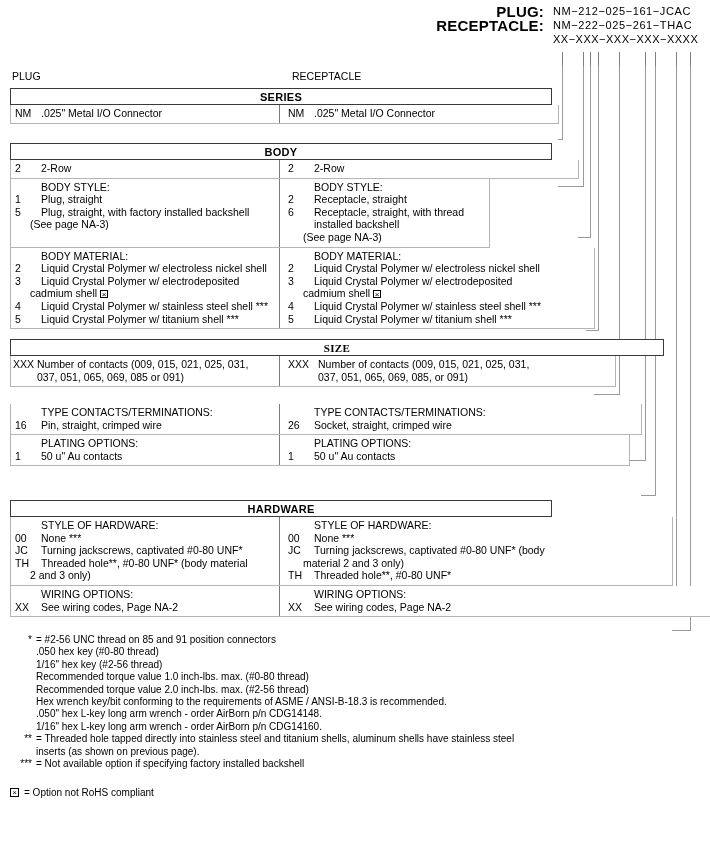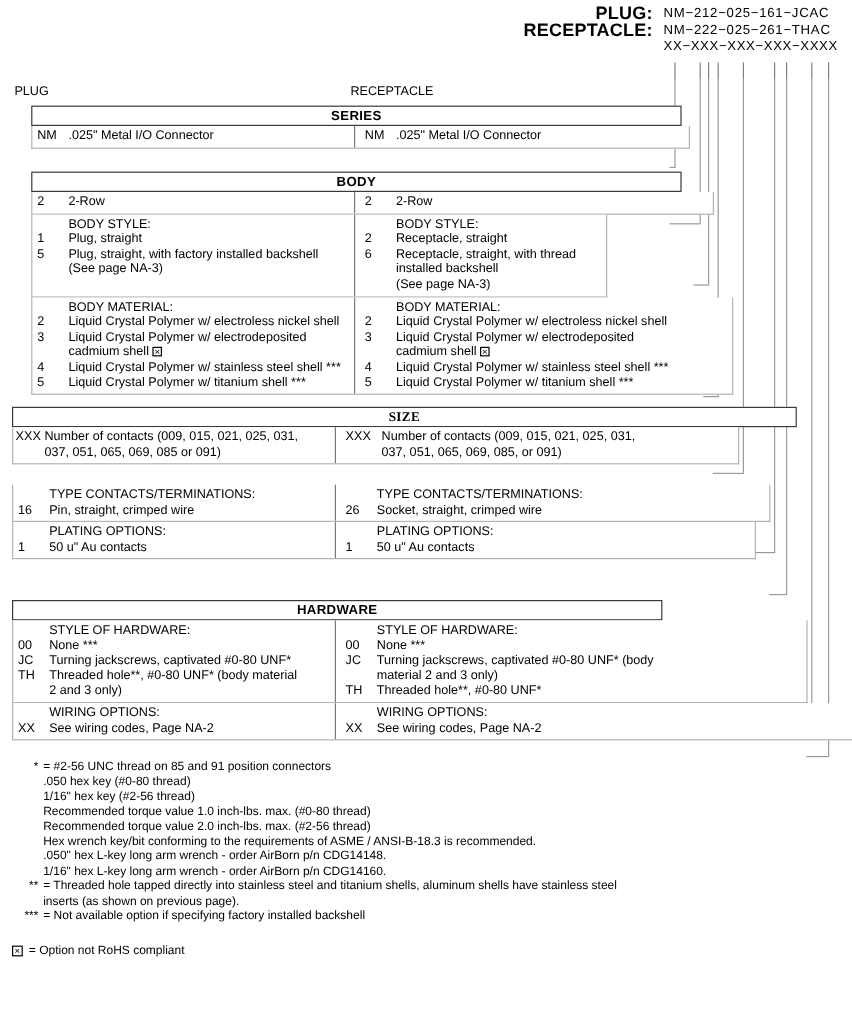--- a/index.html
+++ b/index.html
@@ -75,21 +75,21 @@
   .cell.left  { width: 268px; }
   .cell.right { width: auto; flex: 1; border-left: 1px solid #7a7a7a; padding-left: 8px; }
 
   .opt { display: flex; }
   .opt .code {
     width: 26px; flex: 0 0 26px;
     font-size: 10.5px;
   }
   .opt .txt { flex: 1; font-size: 10.5px; }
   .hdr { font-size: 10.5px; margin-left: 26px; }
-  .cont { margin-left: 26px; font-size: 10.5px; }
+  .cont { margin-left: 15px; font-size: 10.5px; }
 
   .boxx {
     display: inline-block;
     border: 1px solid #000;
     width: 8px; height: 8px;
     line-height: 7px; text-align: center;
     font-size: 8px; position: relative; top: 0px;
     margin-left: 3px;
   }
   .boxx::before { content: "\00D7"; font-size: 8px; }
@@ -162,41 +162,41 @@
   <span class="conn-h" style="left:672px; top:630px; width:19px;"></span>
 </div>
 
 <div class="col-captions">
   <span class="cap-plug">PLUG</span>
   <span class="cap-recp">RECEPTACLE</span>
 </div>
 
 <div class="sheet">
 
-  <div style="position:absolute; top:88px; left:16px; width:660px;">
+  <div style="position:absolute; top:88px; left:0; width:660px;">
     <div class="sec-title" style="width:542px;">SERIES</div>
     <div class="blk" style="width:549px;">
       <div class="row2">
         <div class="cell left">
           <div class="opt">
             <span class="code">NM</span>
             <span class="txt">.025" Metal I/O Connector</span>
           </div>
         </div>
         <div class="cell right">
           <div class="opt">
             <span class="code">NM</span>
             <span class="txt">.025" Metal I/O Connector</span>
           </div>
         </div>
       </div>
     </div>
   </div>
 
-  <div style="position:absolute; top:143px; left:0; width:710px;padding-left:16px;">
+  <div style="position:absolute; top:143px; left:0; width:710px;">
     <div class="sec-title" style="width:542px;">BODY</div>
 
     <div class="blk" style="width:569px;">
       <div class="row2">
         <div class="cell left">
           <div class="opt">
             <span class="code">2</span>
             <span class="txt">2-Row</span>
           </div>
         </div>

